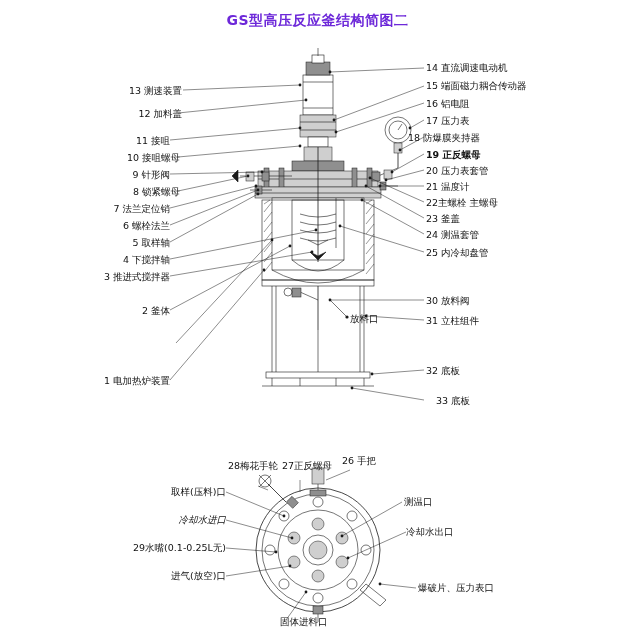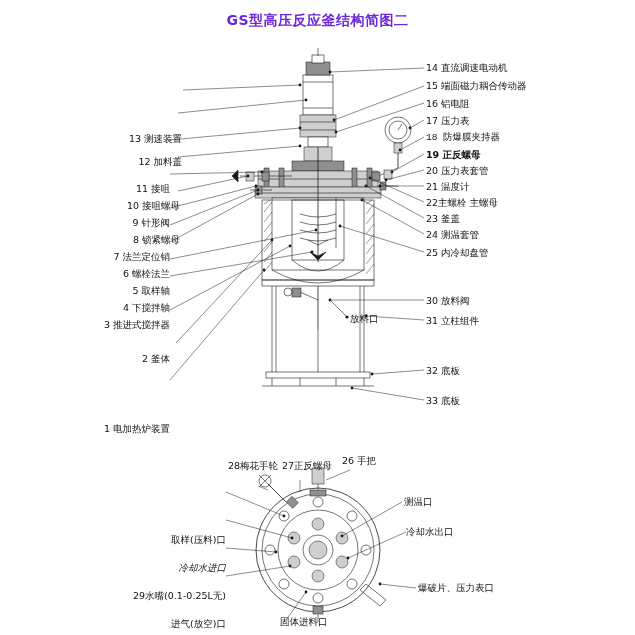--- a/index.html
+++ b/index.html
@@ -31,21 +31,21 @@
     letter-spacing: 0.5px;
     color: #6d28d9;
   }
   .lbl {
     position: absolute;
     font-size: 9.5px;
     line-height: 11px;
     color: #111;
     white-space: nowrap;
   }
-  .lbl.r { text-align: right; margin-top: 48px; }
+  .lbl.r { text-align: right; }
   svg.overlay {
     position: absolute;
     top: 0;
     left: 0;
     width: 635px;
     height: 635px;
     pointer-events: none;
   }
   .ln { stroke: #1a1a1a; stroke-width: 0.6; fill: none; }
   .ln2 { stroke: #1a1a1a; stroke-width: 0.8; fill: none; }
@@ -318,32 +318,32 @@
   <div class="lbl r" style="left:108px; top:237px; width:62px;">5 取样轴</div>
   <div class="lbl r" style="left:100px; top:254px; width:70px;">4 下搅拌轴</div>
   <div class="lbl r" style="left:88px; top:271px; width:82px;">3 推进式搅拌器</div>
   <div class="lbl r" style="left:114px; top:305px; width:56px;">2 釜体</div>
   <div class="lbl r" style="left:84px; top:375px; width:86px;">1 电加热炉装置</div>
 
   <div class="lbl" style="left:426px; top:62px;">14 直流调速电动机</div>
   <div class="lbl" style="left:426px; top:80px;">15 端面磁力耦合传动器</div>
   <div class="lbl" style="left:426px; top:98px;">16 铝电阻</div>
   <div class="lbl" style="left:426px; top:115px;">17 压力表</div>
-  <div class="lbl" style="left:426px; top:132px;font-family:Liberation Mono, monospace;">18 防爆膜夹持器</div>
+  <div class="lbl" style="left:408px; top:132px;">18 防爆膜夹持器</div>
   <div class="lbl" style="left:426px; top:149px;font-weight:bold;">19 正反螺母</div>
   <div class="lbl" style="left:426px; top:165px;">20 压力表套管</div>
   <div class="lbl" style="left:426px; top:181px;text-align:right;">21 温度计</div>
   <div class="lbl" style="left:426px; top:197px;">22主螺栓 主螺母</div>
   <div class="lbl" style="left:426px; top:213px;">23 釜盖</div>
   <div class="lbl" style="left:426px; top:229px;">24 测温套管</div>
   <div class="lbl" style="left:426px; top:247px;">25 内冷却盘管</div>
   <div class="lbl" style="left:426px; top:295px;">30 放料阀</div>
   <div class="lbl" style="left:426px; top:315px;">31 立柱组件</div>
   <div class="lbl" style="left:426px; top:365px;">32 底板</div>
-  <div class="lbl" style="left:426px; top:395px;">33 底板</div>
+  <div class="lbl" style="left:436px; top:395px;">33 底板</div>
 
   <div class="lbl" style="left:350px; top:313px;">放料口</div>
 
   <div class="lbl" style="left:228px; top:460px;">28梅花手轮</div>
   <div class="lbl" style="left:282px; top:460px;text-align:center;">27正反螺母</div>
   <div class="lbl" style="left:342px; top:455px;">26 手把</div>
   <div class="lbl r" style="left:158px; top:486px; width:68px;">取样(压料)口</div>
   <div class="lbl r" style="left:152px; top:514px; width:74px;font-style:italic;">冷却水进口</div>
   <div class="lbl r" style="left:110px; top:542px; width:116px;">29水嘴(0.1-0.25L无)</div>
   <div class="lbl r" style="left:152px; top:570px; width:74px;">进气(放空)口</div>

